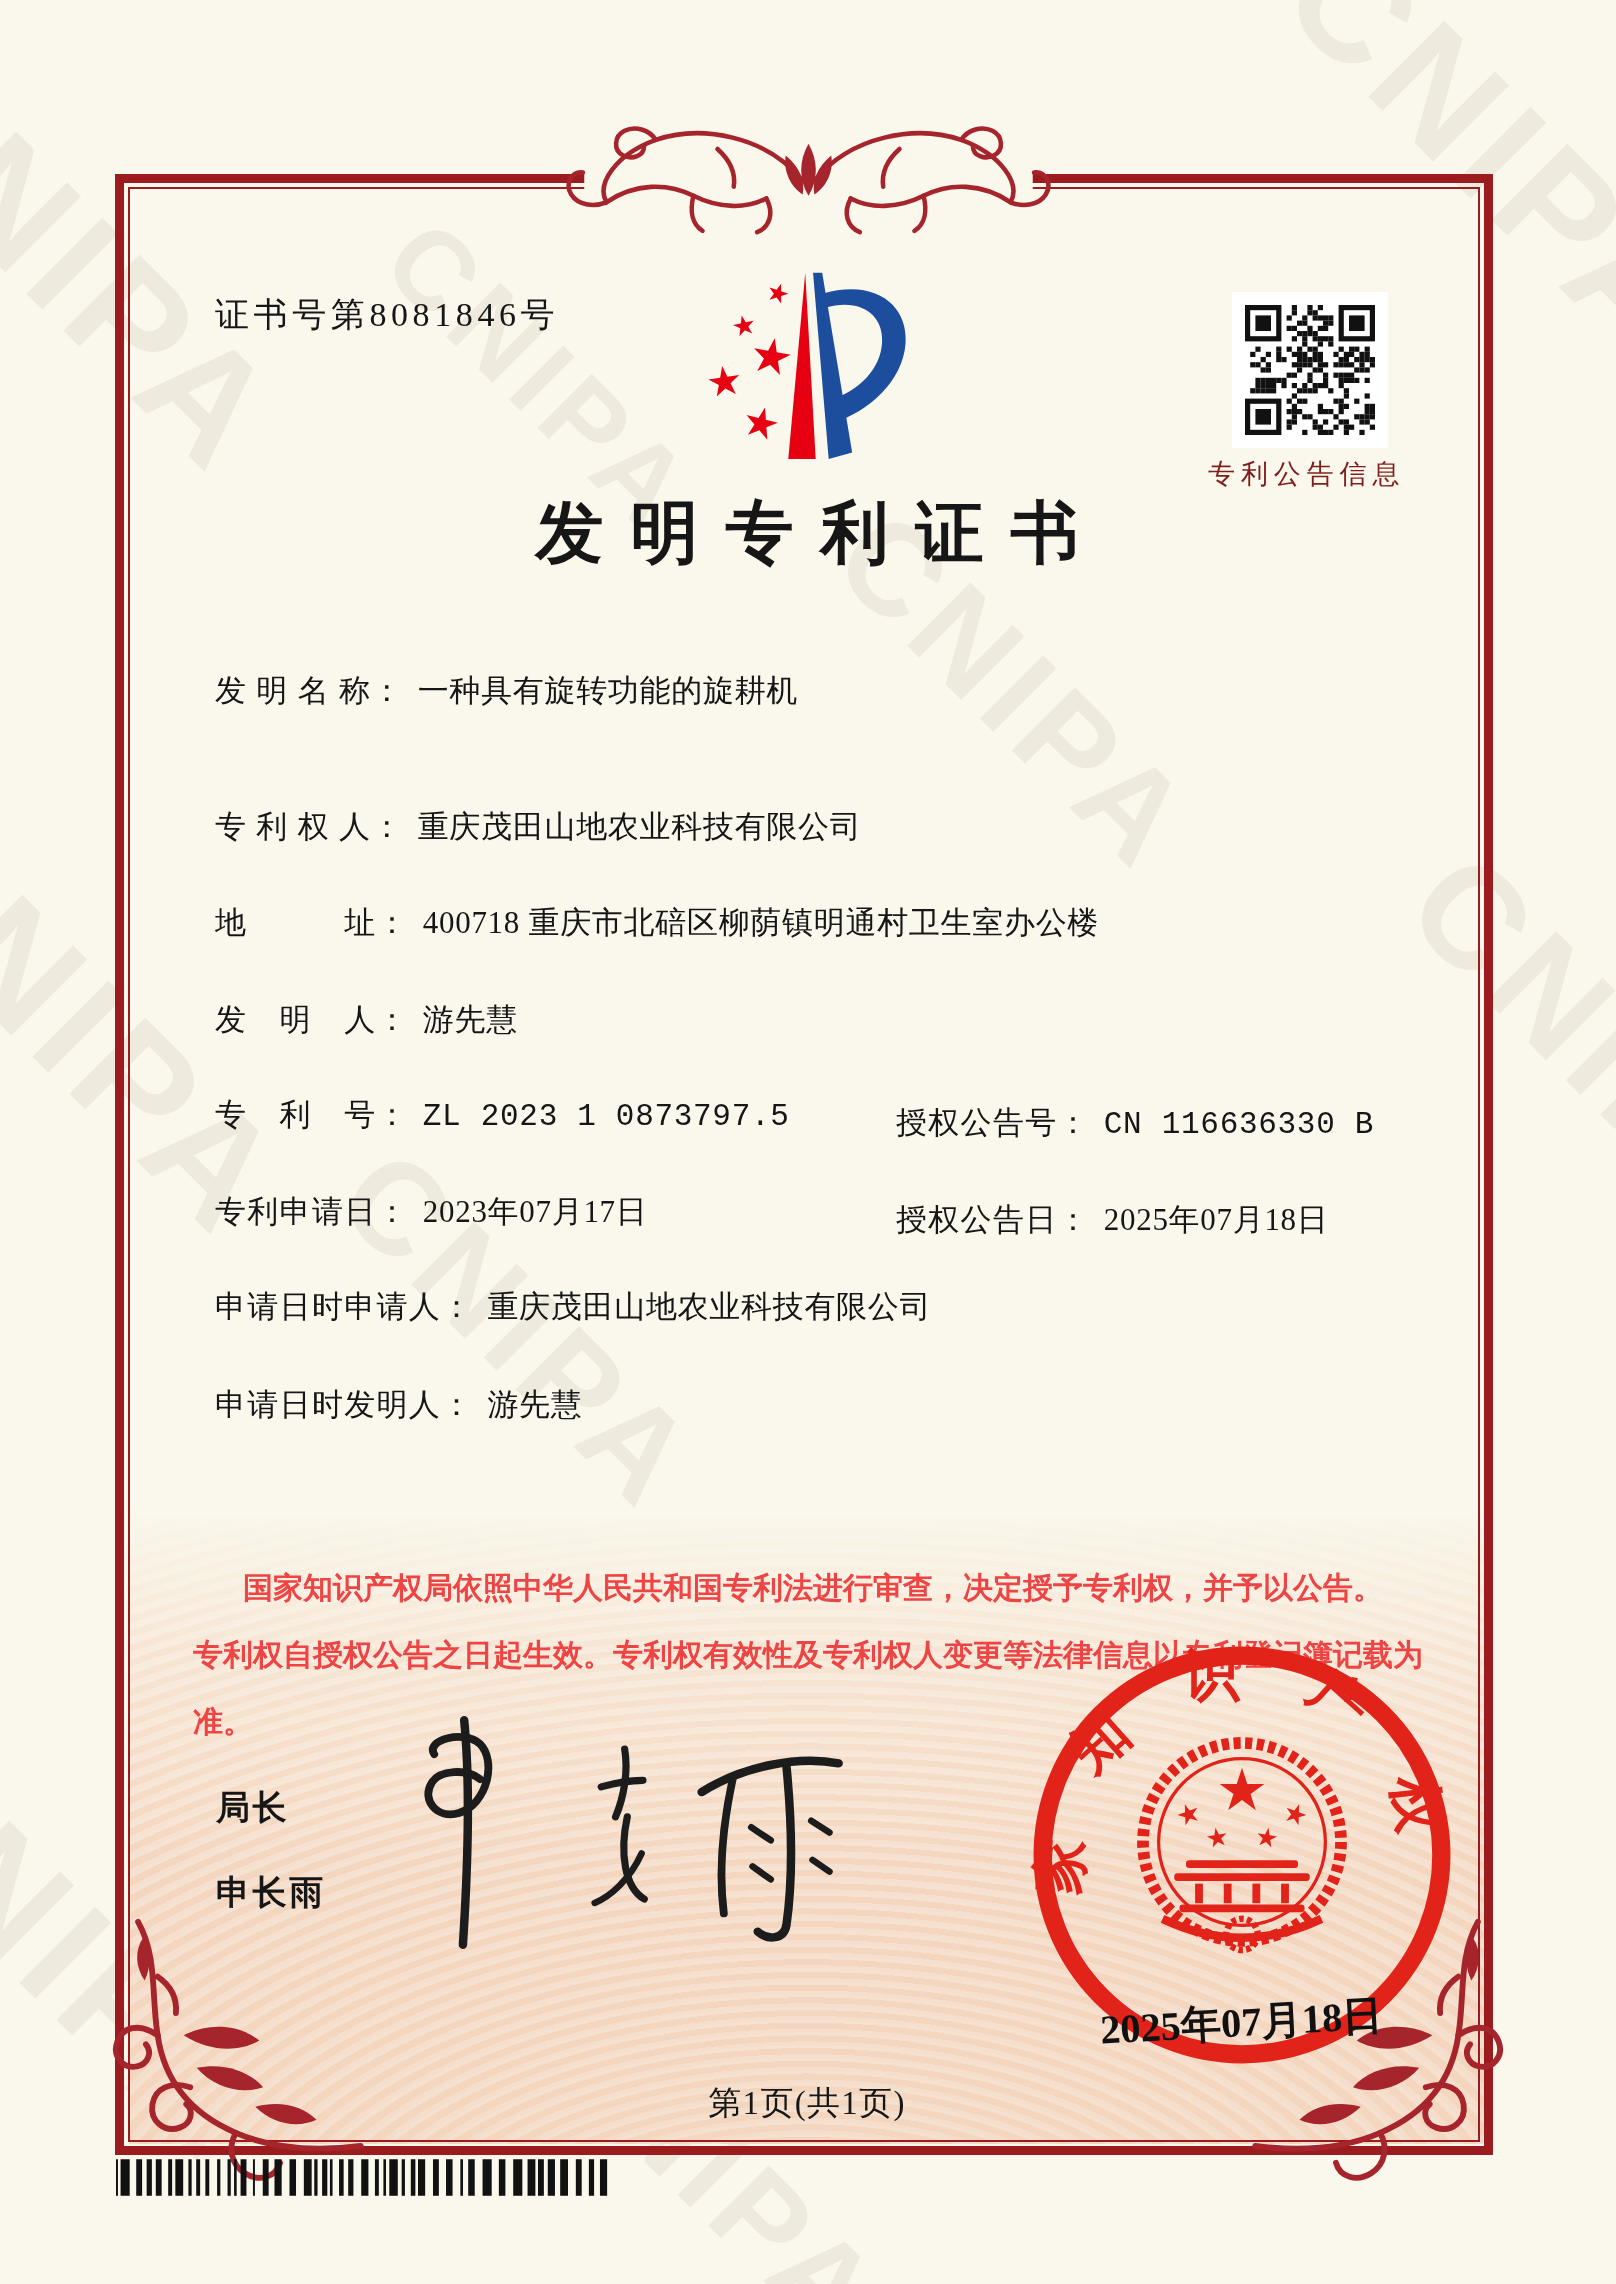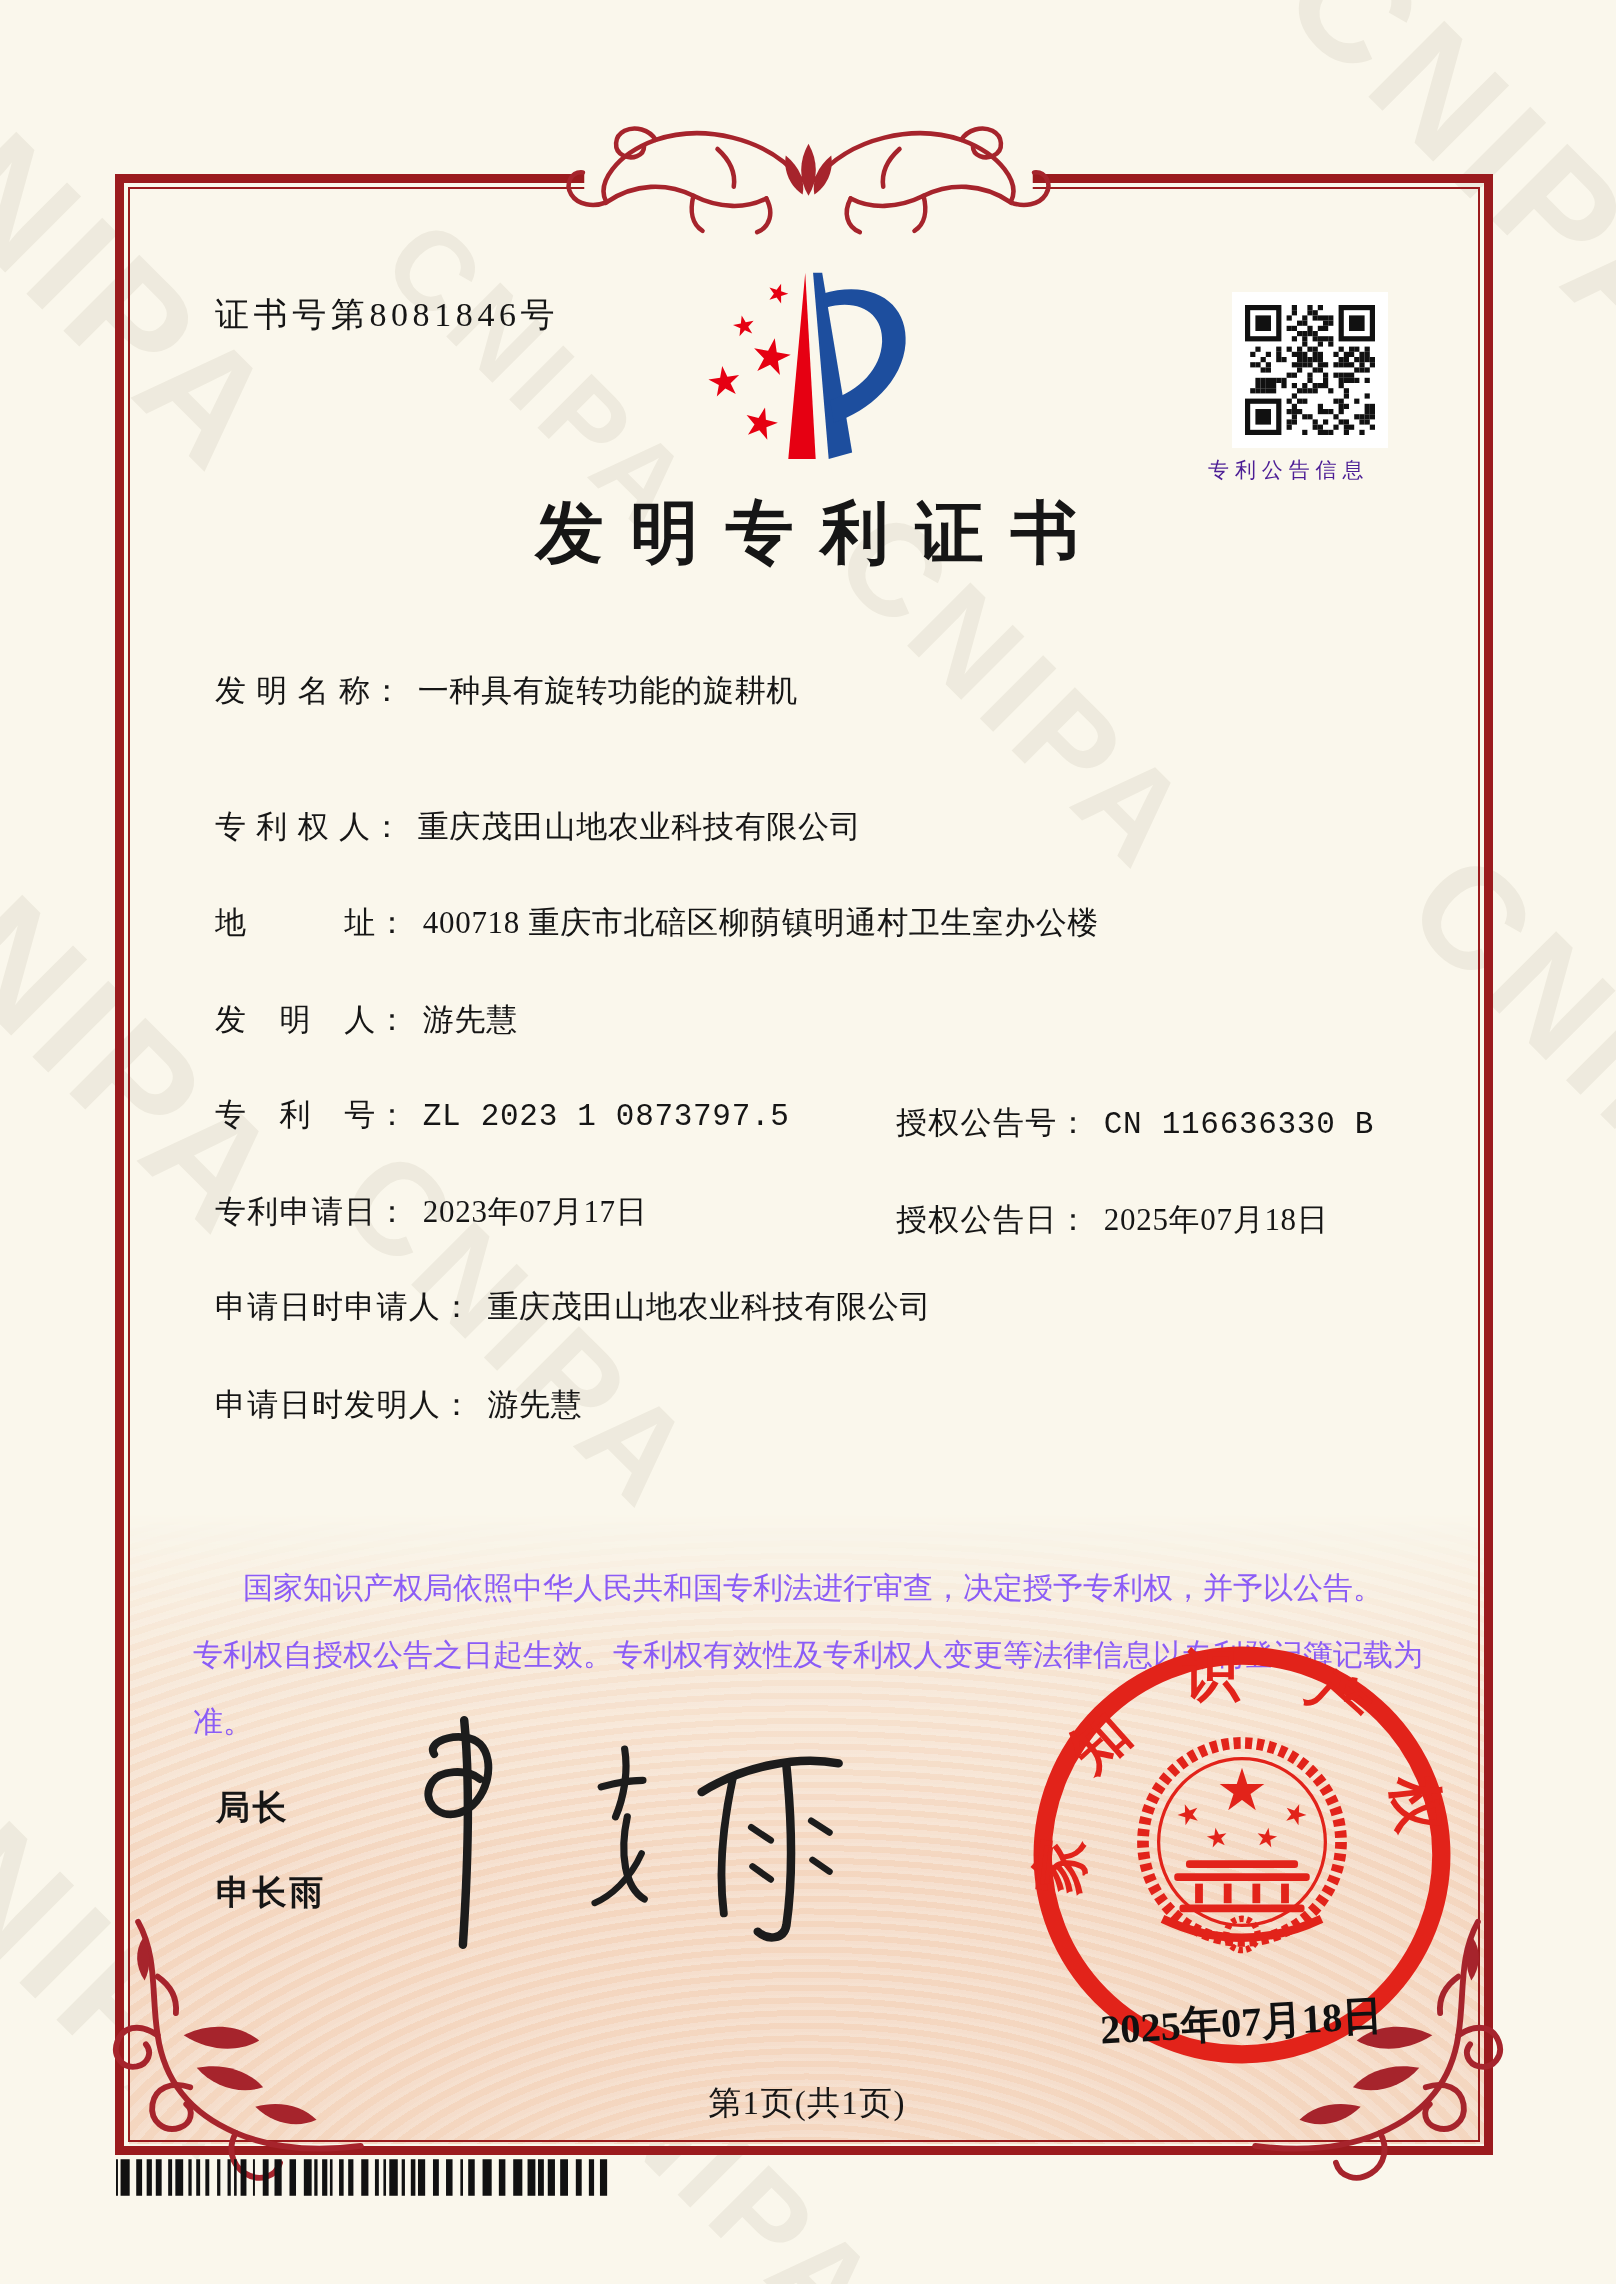--- a/index.html
+++ b/index.html
@@ -18,30 +18,30 @@
   #waves{position:absolute;left:129px;top:1513px;width:1355px;height:631px;
          background:
            repeating-radial-gradient(ellipse 1695px 978px at 50% 128%,
              rgba(244,214,191,0.95) 0px 10.4px, rgba(250,247,236,0.1) 10.4px 15.6px, rgba(244,214,191,0.0) 15.6px 22px),
            linear-gradient(#f7e3d3,#f5ddcb);
          -webkit-mask-image:linear-gradient(to bottom,transparent 0%,rgba(0,0,0,.55) 22%,#000 55%);
          mask-image:linear-gradient(to bottom,transparent 0%,rgba(0,0,0,.55) 22%,#000 55%);}
   
   #certno{position:absolute;left:215px;top:292px;font-size:34px;letter-spacing:4.6px;}
   #qrbox{position:absolute;left:1232px;top:292px;width:156px;height:156px;background:#fff;}
-  #qrlabel{position:absolute;left:1208px;top:456px;width:209px;text-align:left;font-size:21px;letter-spacing:5.9px;color:#4c1d95;}
+  #qrlabel{position:absolute;left:1208px;top:456px;width:209px;text-align:left;font-size:27px;letter-spacing:5.9px;color:#7f1d1d;}
   #title{position:absolute;left:132px;top:488px;width:1350px;text-align:center;font-size:68px;font-weight:bold;
          letter-spacing:27px;padding-left:27px;box-sizing:border-box;}
   
   .row{position:absolute;left:215px;width:1266px;font-size:31px;white-space:pre;}
   .row .lbl{letter-spacing:1.3px;text-align:right;}
   .row .val{margin-left:14px;letter-spacing:0.7px;}
   .col2{position:absolute;left:681px;top:8px;white-space:pre;}
   
-  #legal{position:absolute;left:193px;top:1554px;width:1232px;font-size:30px;line-height:67px;color:#8b5cf6;}
+  #legal{position:absolute;left:193px;top:1554px;width:1232px;font-size:30px;line-height:67px;color:#ef4444;font-weight:bold;}
   #legal .l1{padding-left:50px;}
   
   #juzhang{position:absolute;left:216px;top:1785px;font-family:"Liberation Sans","DejaVu Sans",sans-serif;
            font-weight:bold;font-size:34px;letter-spacing:2.6px;}
   #signername{position:absolute;left:216px;top:1870px;font-family:Liberation Sans, sans-serif;
            font-weight:bold;font-size:34px;letter-spacing:2.6px;}
   
   #pageinfo{position:absolute;left:132px;top:2081px;width:1350px;text-align:center;font-size:33px;letter-spacing:1.3px;}
   
   .seal-date{font-size:62px;font-weight:bold;fill:#111;}

